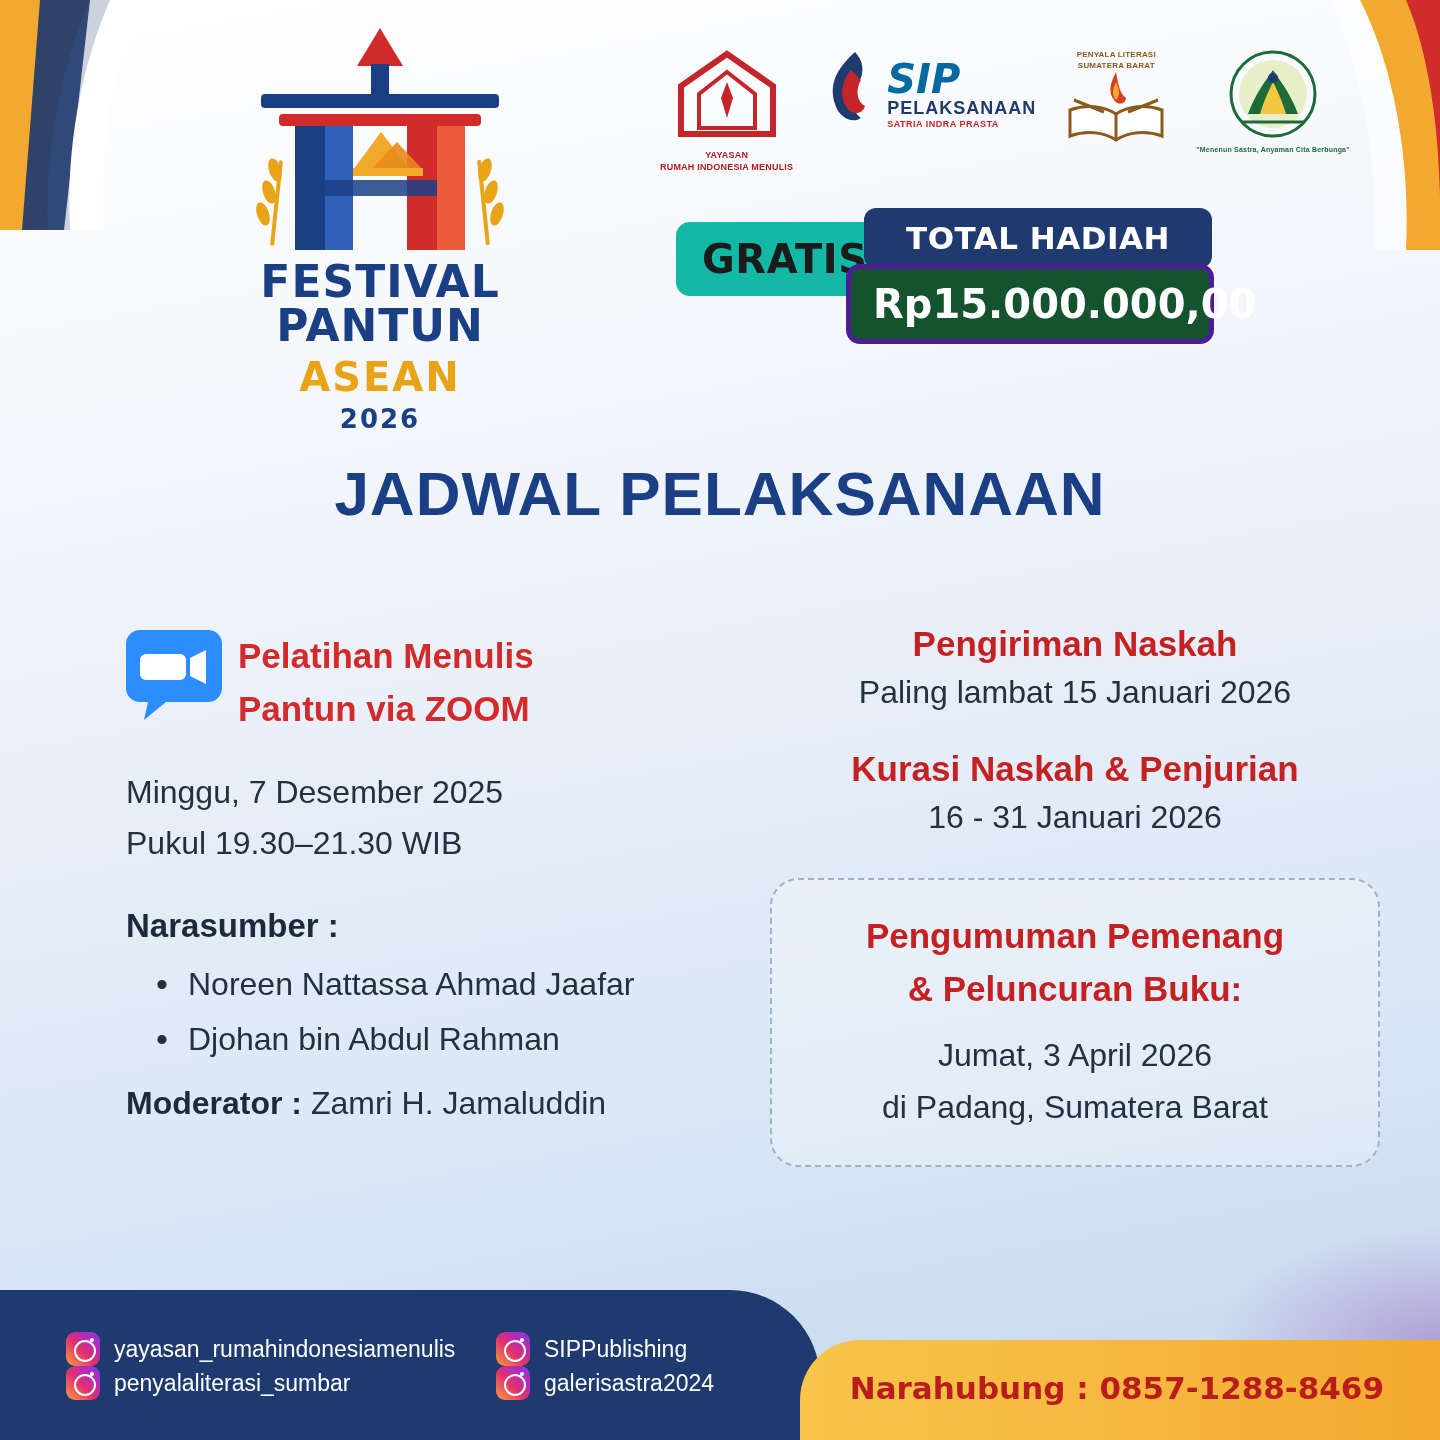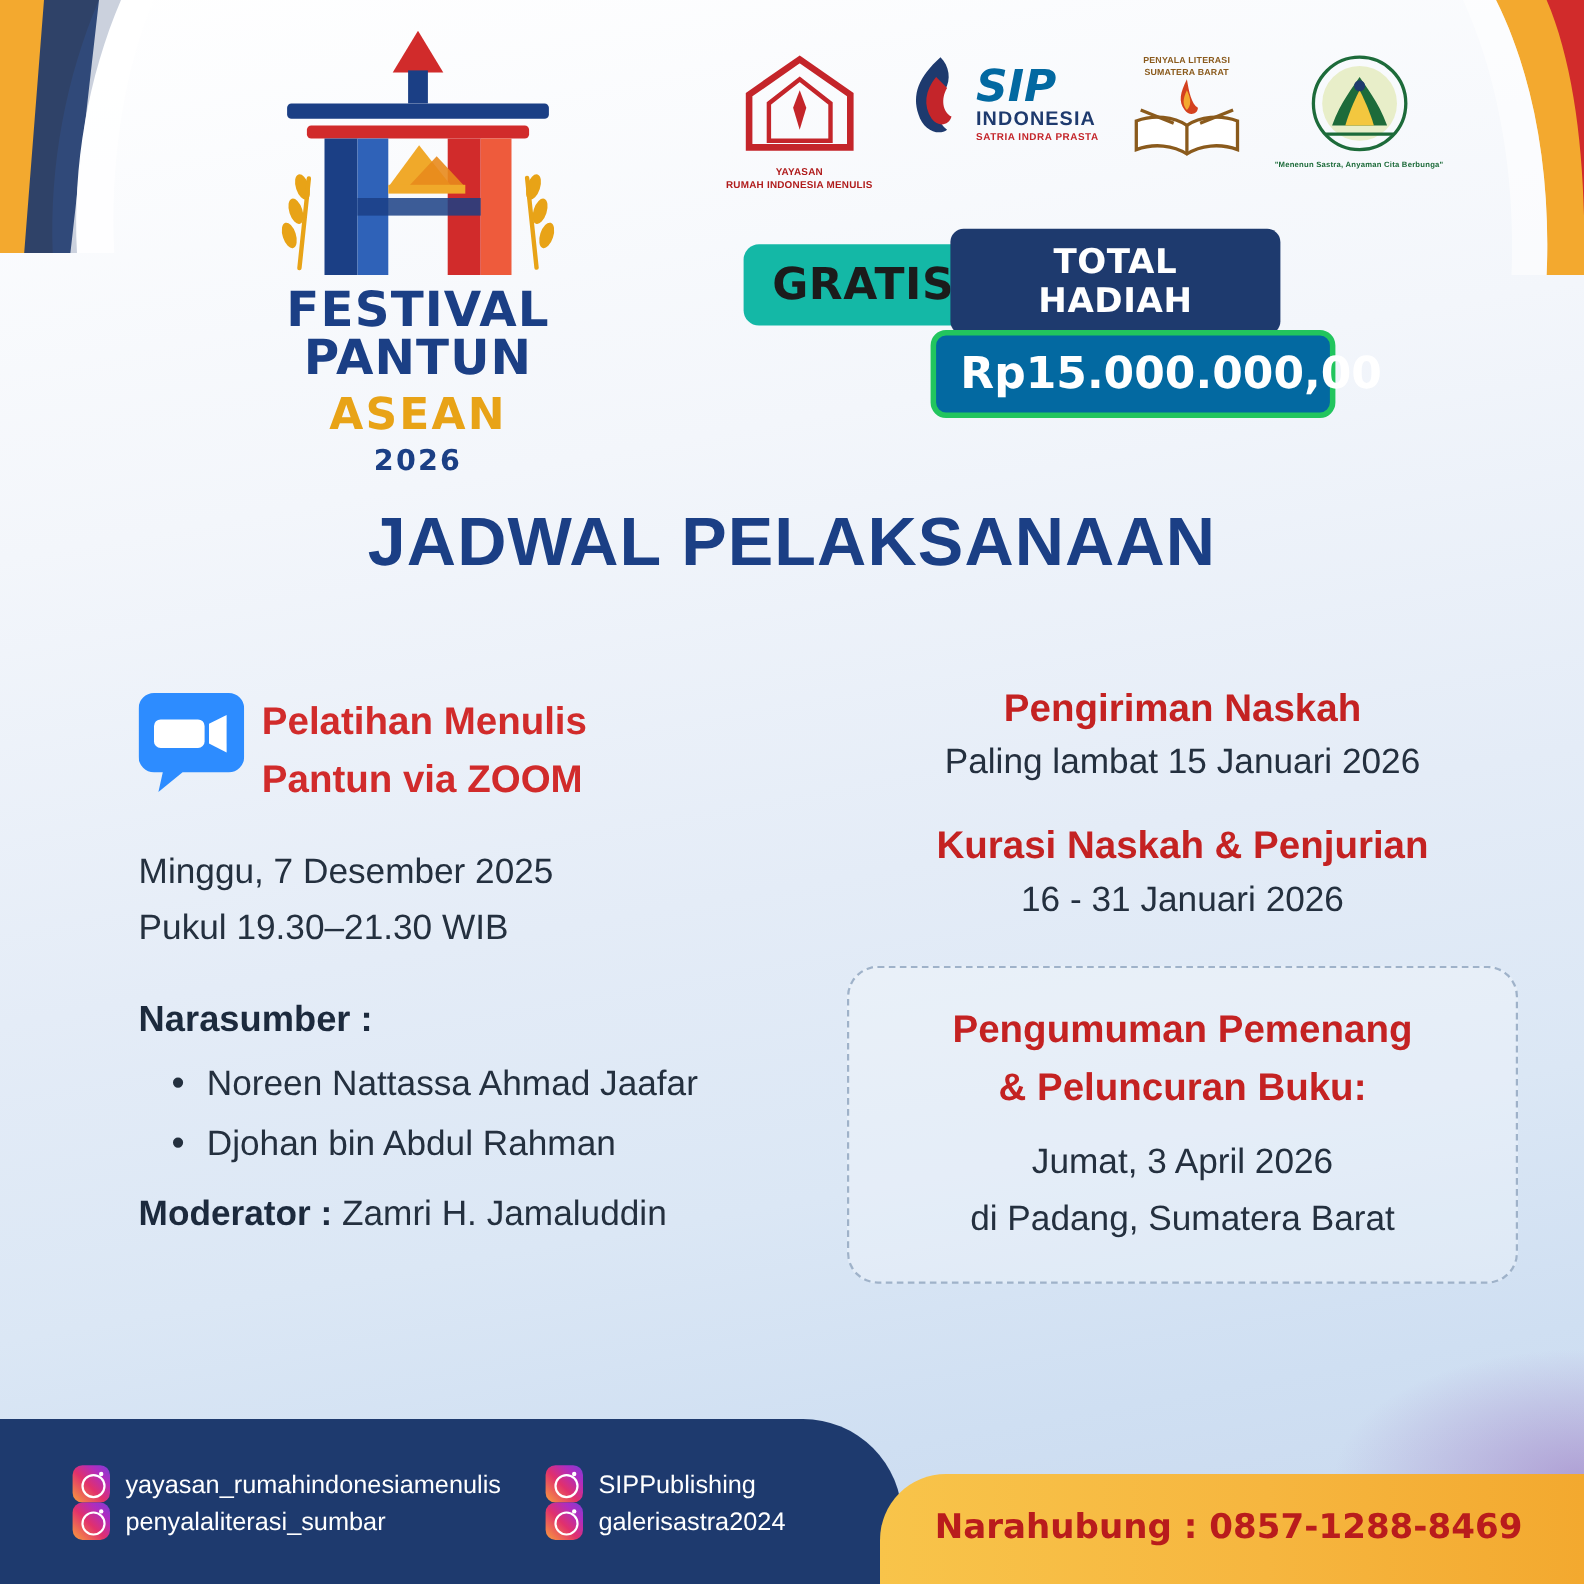--- a/index.html
+++ b/index.html
@@ -70,26 +70,26 @@
     background: #14b8a6; color: #1b1b1b; font-weight: bold;
     font-size: 40px; padding: 14px 34px 14px 26px; border-radius: 14px;
     font-family: "DejaVu Sans", sans-serif; letter-spacing: .5px;
     width: 300px;
   }
   .hadiah-wrap { position: absolute; left: 846px; top: 208px; }
   .hadiah-top {
     background: #1e3a6e; color: #fff; font-weight: bold; font-size: 31px;
     padding: 12px 28px; border-radius: 12px; text-align: center;
     font-family: "DejaVu Sans", sans-serif; letter-spacing: .5px;
-    width: 300px; margin-left: 18px;
+    width: 348px; margin-left: 18px;
   }
   .hadiah-amount {
-    background: #0369a1; color: #fff; font-weight: bold; font-size: 40px;
+    background: #14532d; color: #fff; font-weight: bold; font-size: 40px;
     padding: 12px 22px; border-radius: 14px; text-align: center; margin-top: -4px;
-    border: 5px solid #22c55e; font-family: "DejaVu Sans", sans-serif;
+    border: 5px solid #4c1d95; font-family: "DejaVu Sans", sans-serif;
     width: 368px;
   }
 
   
   .page-title {
     text-align: center; font-weight: bold; font-size: 62px; color: #1b3f85;
     letter-spacing: 1px; margin-top: 58px;
     font-family: "Liberation Sans", sans-serif;
   }
 
@@ -223,21 +223,21 @@
       <div class="cap">RUMAH INDONESIA MENULIS</div>
     </div>
 
     <div class="partner" style="display:flex;align-items:center;gap:8px;">
       <svg width="58" height="92" viewBox="0 0 58 92">
         <path d="M34 4 C14 22 8 38 14 56 C18 70 32 76 40 70 C30 62 28 48 38 34 C44 24 42 12 34 4 Z" fill="#1e3a6e"></path>
         <path d="M30 22 C20 34 18 48 26 60 C32 68 42 66 44 58 C36 54 34 42 40 32 Z" fill="#c4252a"></path>
       </svg>
       <div style="text-align:left;">
         <div style="font-size:40px;font-weight:bold;color:#0369a1;line-height:.95;font-family:'DejaVu Sans',sans-serif;font-style:italic;">SIP</div>
-        <div style="font-size:18px;font-weight:bold;color:#1e3a6e;letter-spacing:1px;">INDONESIA</div>
+        <div style="font-size:18px;font-weight:bold;color:#1e3a6e;letter-spacing:1px;">PELAKSANAAN</div>
         <div style="font-size:9px;font-weight:bold;color:#c4252a;letter-spacing:.5px;">SATRIA INDRA PRASTA</div>
       </div>
     </div>
 
     <div class="partner">
       <div class="cap" style="font-size:8px;color:#8a5a1c;">PENYALA LITERASI</div>
       <div class="cap" style="font-size:8px;color:#8a5a1c;">SUMATERA BARAT</div>
       <svg width="104" height="76" viewBox="0 0 104 76">
         <path d="M52 2 C46 14 44 22 50 30 C54 36 62 34 62 28 C56 24 54 14 52 2 Z" fill="#d4411f"></path>
         <path d="M52 12 C48 20 48 26 52 30 C56 26 56 20 52 12 Z" fill="#f3a92f"></path>

